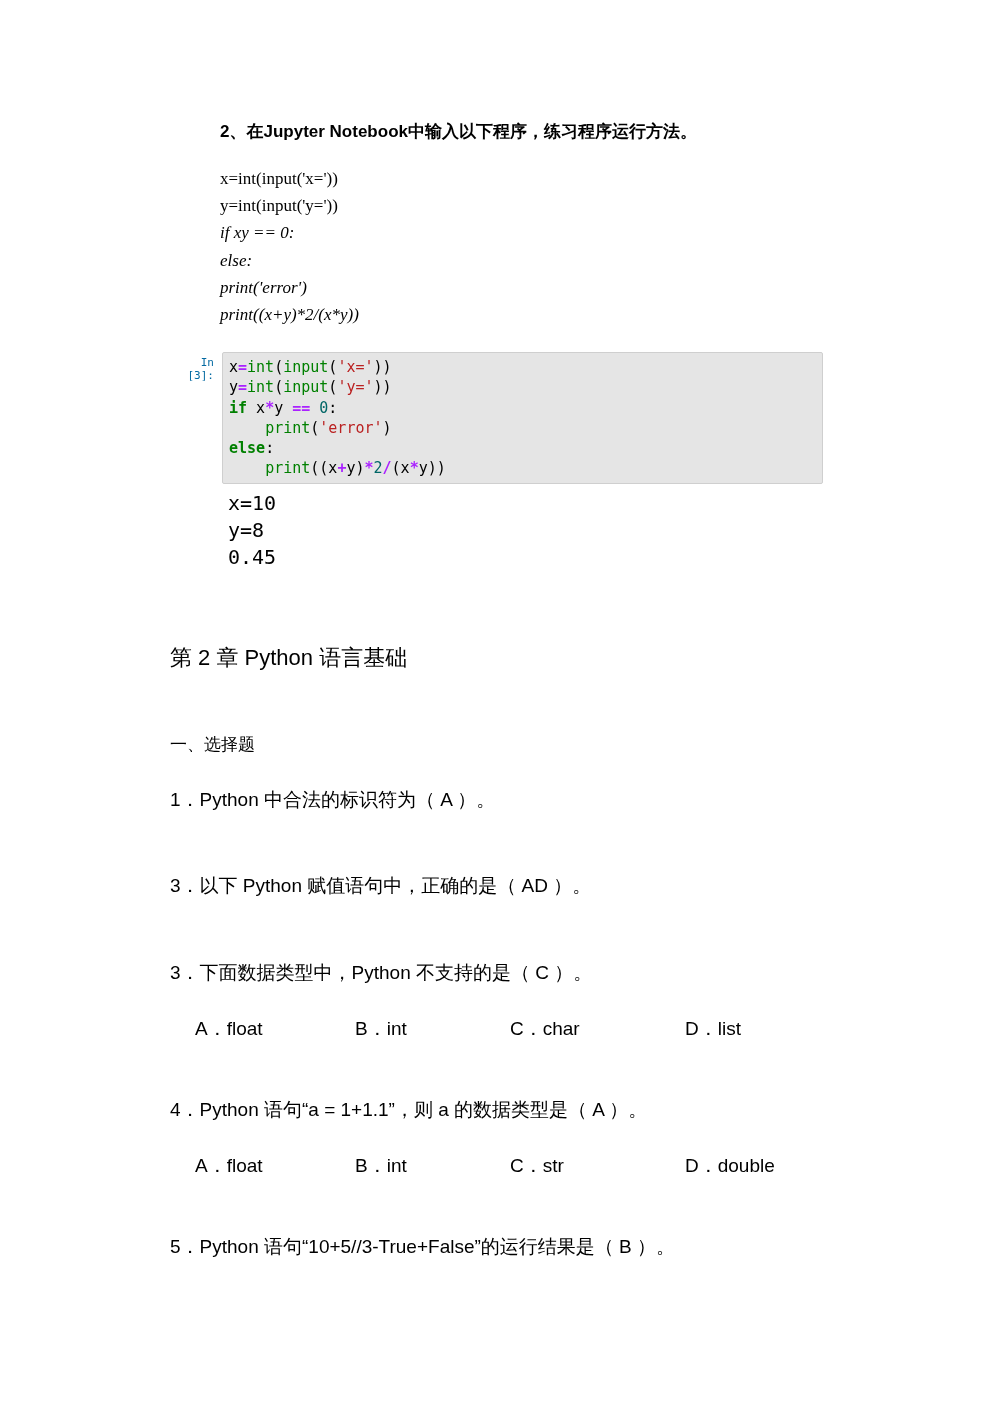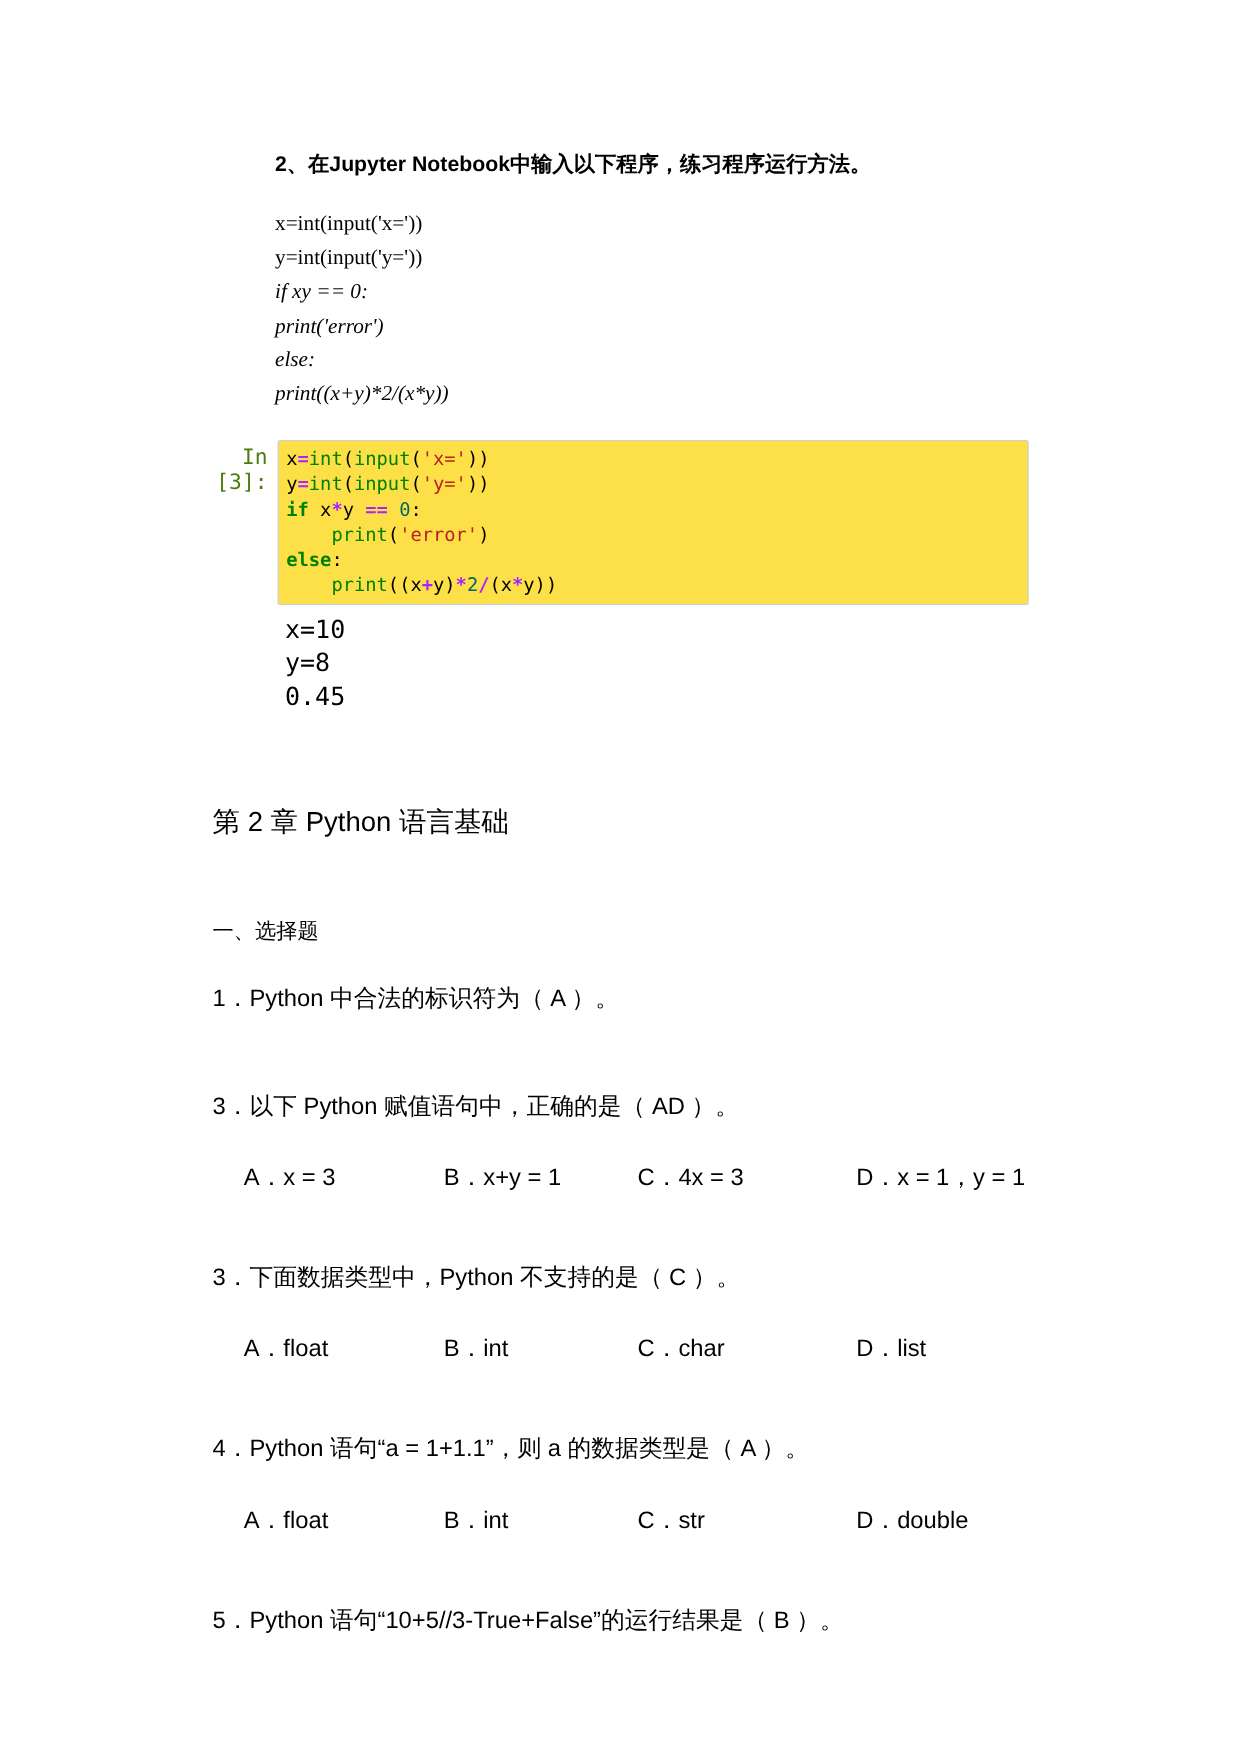--- a/index.html
+++ b/index.html
@@ -21,26 +21,26 @@
     .pseudo-code {
       margin-left: 50px;
       font-size: 17px;
       font-style: italic;
       line-height: 1.6;
       font-family: "Times New Roman", serif;
       margin-bottom: 24px;
     }
     .pseudo-code .nn { font-style: normal; }
     .cell-row { display: flex; align-items: flex-start; }
-    .prompt { color: #4d7c0f; font-family: "DejaVu Sans Mono", Consolas, monospace; font-size: 17px; width: 52px; text-align: right; padding-right: 8px; padding-top: 4px;}
+    .prompt { color: #0369a1; font-family: "DejaVu Sans Mono", Consolas, monospace; font-size: 11px; width: 52px; text-align: right; padding-right: 8px; padding-top: 4px;}
     .code-area {
       flex: 1;
       border: 1px solid #cfcfcf;
       border-radius: 2px;
-      background: #fde047;
+      background: #e5e5e5;
       padding: 4px 6px;
       font-family: "DejaVu Sans Mono", Consolas, monospace;
       font-size: 15px;
       line-height: 1.35;
       white-space: pre;
     }
     .cm-nm { color: #000; }
     .cm-bi { color: #008000; }
     .cm-kw { color: #008000; font-weight: bold; }
     .cm-op { color: #AA22FF; font-weight: bold;}
@@ -80,22 +80,22 @@
   </style>
 </head>
 <body>
 
 <div class="q-title">2、在Jupyter Notebook中输入以下程序，练习程序运行方法。</div>
 
 <div class="pseudo-code">
   <div><span class="nn">x=int(input('x='))</span></div>
   <div><span class="nn">y=int(input('y='))</span></div>
   <div><span>if xy == 0:</span></div>
+  <div><span>else:</span></div>
   <div><span>print('error')</span></div>
-  <div><span>else:</span></div>
   <div><span>print((x+y)*2/(x*y))</span></div>
 </div>
 
 <div class="cell-row">
   <div class="prompt">In  [3]:</div>
   <div class="code-area"><span class="cm-nm">x</span><span class="cm-op">=</span><span class="cm-bi">int</span><span class="cm-nm">(</span><span class="cm-bi">input</span><span class="cm-nm">(</span><span class="cm-st">'x='</span><span class="cm-nm">))</span>
 <span class="cm-nm">y</span><span class="cm-op">=</span><span class="cm-bi">int</span><span class="cm-nm">(</span><span class="cm-bi">input</span><span class="cm-nm">(</span><span class="cm-st">'y='</span><span class="cm-nm">))</span>
 <span class="cm-kw">if </span><span class="cm-nm">x</span><span class="cm-op">*</span><span class="cm-nm">y </span><span class="cm-op">== </span><span class="cm-num">0</span><span class="cm-nm">:</span>
 <span class="cm-nm">    </span><span class="cm-bi">print</span><span class="cm-nm">(</span><span class="cm-st">'error'</span><span class="cm-nm">)</span>
 <span class="cm-kw">else</span><span class="cm-nm">:</span>
@@ -109,26 +109,20 @@
 
 <div class="section-title">一、选择题</div>
 
 <div class="question">
   <div class="q-stem">1．Python 中合法的标识符为（  A  ）。</div>
 </div>
 <div class="spacer"></div>
 
 <div class="question">
   <div class="q-stem">3．以下 Python 赋值语句中，正确的是（  AD  ）。</div>
-  <div class="options">
-    <div class="opt opt-a">A．x = 3</div>
-    <div class="opt opt-b">B．x+y = 1</div>
-    <div class="opt opt-c">C．4x = 3</div>
-    <div class="opt opt-d">D．x = 1，y = 1</div>
-  </div>
 </div>
 <div class="spacer"></div>
 
 <div class="question">
   <div class="q-stem">3．下面数据类型中，Python 不支持的是（  C  ）。</div>
   <div class="options">
     <div class="opt opt-a">A．float</div>
     <div class="opt opt-b">B．int</div>
     <div class="opt opt-c">C．char</div>
     <div class="opt opt-d">D．list</div>

